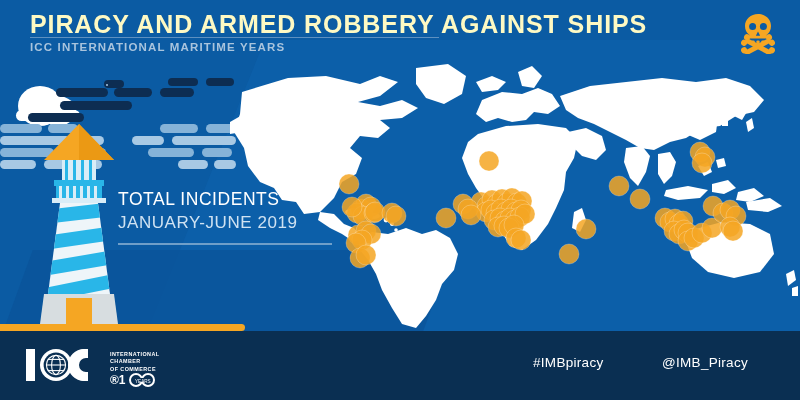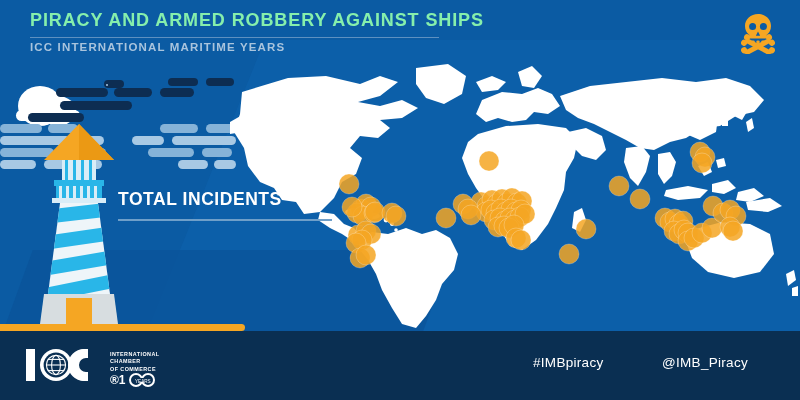--- a/index.html
+++ b/index.html
@@ -14,22 +14,22 @@
   .band{position:absolute;pointer-events:none;}
   .band-b{left:180px;top:40px;width:760px;height:420px;background:#0f63ae;
           transform:skewX(-22deg);opacity:.55;}
   .band-c{left:0;top:250px;width:420px;height:180px;background:#0a5299;opacity:.7;
           transform:skewX(-20deg);}
 
   
   .header{position:absolute;left:0;top:0;width:800px;height:62px;z-index:20;}
   .title{
     position:absolute;left:30px;top:10px;
-    font-size:18px;font-weight:bold;letter-spacing:.9px;
-    color:#86efac;white-space:nowrap;
+    font-size:25px;font-weight:bold;letter-spacing:.9px;
+    color:#fef9c3;white-space:nowrap;
   }
   .title-rule{position:absolute;left:30px;top:37px;width:409px;height:1px;background:#5e90c0;}
   .subtitle{
     position:absolute;left:30px;top:41px;
     font-size:11.5px;letter-spacing:1.15px;font-weight:bold;
     color:#a9c4dd;white-space:nowrap;
   }
   .skull{position:absolute;right:22px;top:12px;width:40px;height:42px;}
 
   
@@ -39,21 +39,21 @@
   .c-lighter{background:#a8c9e4;}
   .c-white{background:#ffffff;}
   .puff{position:absolute;background:#ffffff;border-radius:50%;}
 
   
   .lh{position:absolute;left:14px;top:118px;width:130px;height:215px;}
 
   
   .callout{position:absolute;left:118px;top:189px;z-index:22;}
   .callout .l1,.callout .l2{
-    font-size:17.5px;font-weight:bold;color:#ffffff;letter-spacing:.55px;line-height:21px;
+    font-size:17.5px;font-weight:normal;color:#ffffff;letter-spacing:.55px;line-height:21px;
   }
   .callout .l3{
     font-size:17px;font-weight:normal;color:#cfe2f2;letter-spacing:.55px;
     line-height:23px;margin-top:1px;
   }
   .callout .rule{margin-top:9px;width:214px;height:2px;background:#6f9fc9;}
 
   
   .orangebar{position:absolute;left:0;top:324px;width:245px;height:7px;background:#f5a623;
              border-radius:0 4px 4px 0;z-index:25;}
@@ -328,20 +328,21 @@
       <path d="M30 170 L100 156 L100 170 L30 184 Z"></path>
     </g>
 
     <path d="M30 176 L100 176 L104 206 L26 206 Z" fill="#d7dde0"></path>
     <rect x="52" y="180" width="26" height="26" fill="#f5a623"></rect>
     <rect x="22" y="206" width="86" height="6" fill="#c9d1d6"></rect>
   </svg>
 
   <div class="callout">
     <div class="l1">TOTAL INCIDENTS</div>
+    <div class="l3">JANUARY-JUNE 2019</div>
     <div class="rule"></div>
   </div>
 
   <div class="orangebar"></div>
 
   <div class="footer">
     <div class="icc">
       <svg viewBox="0 0 150 44" width="150" height="44">
         <rect x="2" y="6" width="9" height="32" fill="#ffffff"></rect>
         <path d="M32 6 a16 16 0 1 0 0 32 a16 16 0 1 0 0 -32 z" fill="#ffffff"></path>

